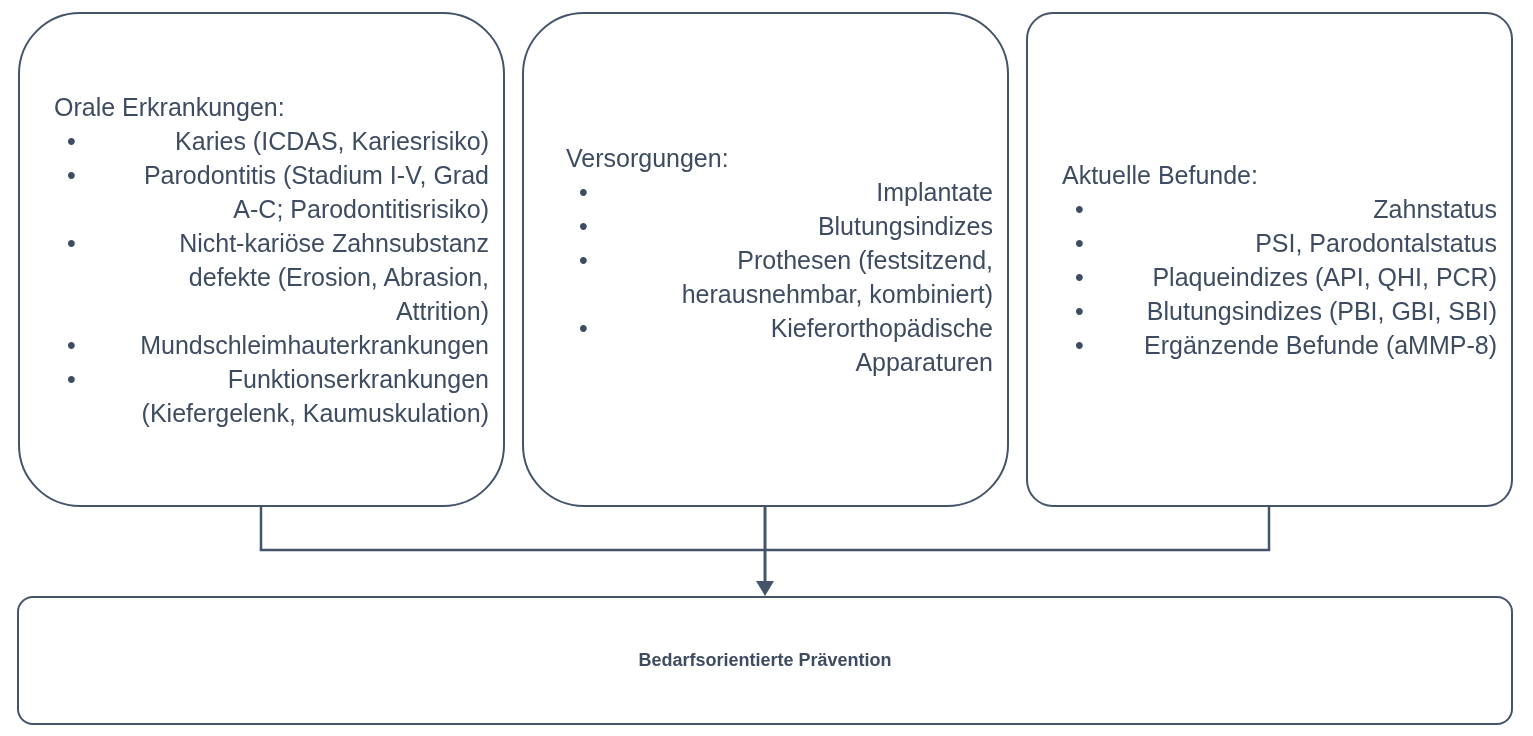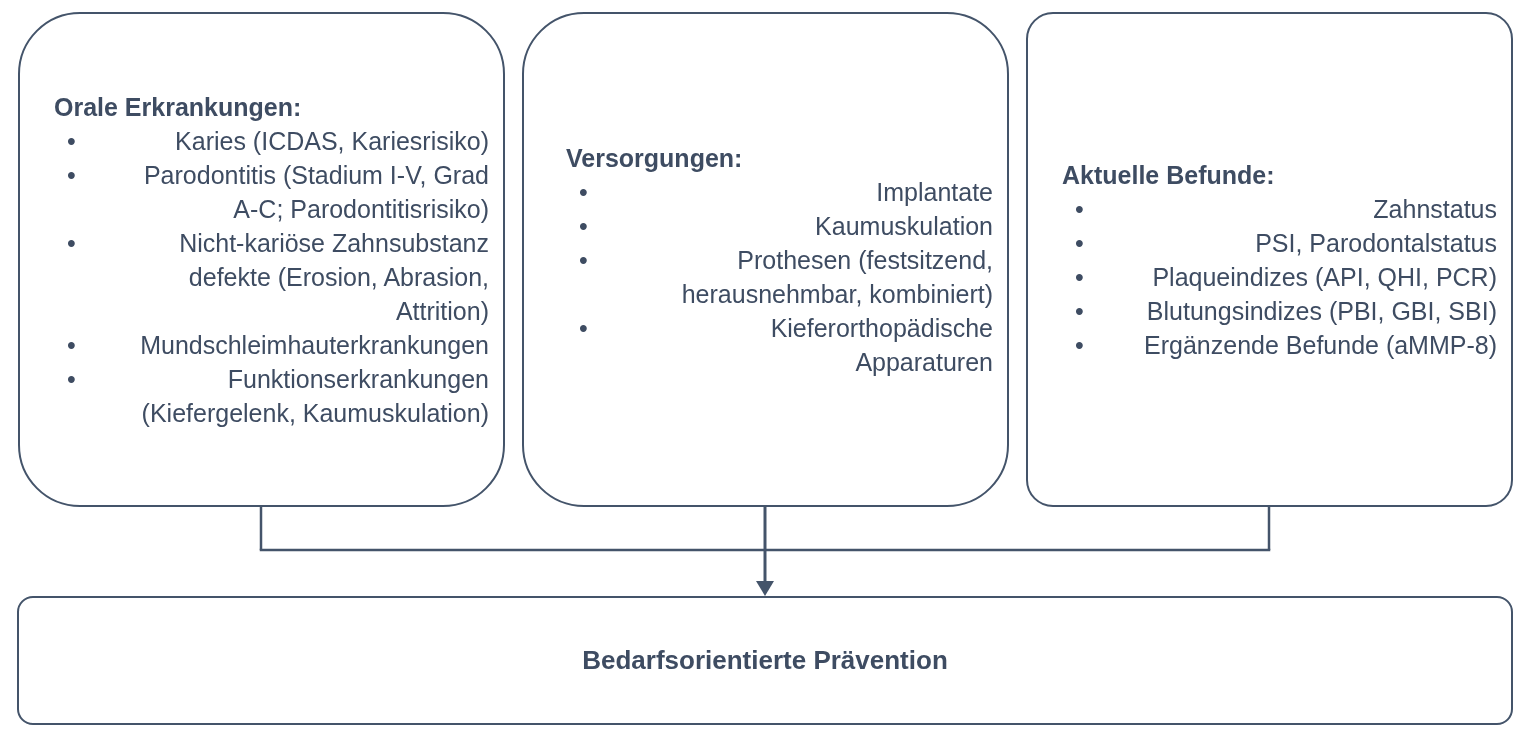--- a/index.html
+++ b/index.html
@@ -35,21 +35,21 @@
   .topbox.b2 { left: 522px; padding-left: 8px; }
   .topbox.b3 { left: 1026px; border-radius: 27px; }
   .box-content {
     width: 100%;
     padding-left: 34px;
     padding-right: 14px;
     font-size: 25px;
     line-height: 34px;
   }
   .box-title {
-    font-weight: 700;
+    font-weight: 400;
     font-size: 25px;
     line-height: 34px;
     color: var(--text);
   }
   .bullet-list {
     list-style: none;
     text-align: right;
   }
   .bullet-item {
     position: relative;
@@ -81,21 +81,21 @@
     height: 129px;
     border: 2.5px solid var(--accent);
     border-radius: 16px;
     background: var(--background);
     display: flex;
     align-items: center;
     justify-content: center;
   }
   .result-label {
     font-weight: 700;
-    font-size: 26px;
+    font-size: 18px;
     color: var(--text);
     text-align: right;
   }
 </style>
 </head>
 <body>
 
 <div class="canvas">
 
   <section class="topbox b1">
@@ -113,21 +113,21 @@
 (Kiefergelenk, Kaumuskulation)</li>
         </ul>
     </div>
   </section>
 
   <section class="topbox b2">
     <div class="box-content">
       <h3 class="box-title">Versorgungen:</h3>
       <ul class="bullet-list">
           <li class="bullet-item">Implantate</li>
-          <li class="bullet-item">Kaumuskulation</li>
+          <li class="bullet-item">Blutungsindizes</li>
           <li class="bullet-item">Prothesen (festsitzend,
 herausnehmbar, kombiniert)</li>
           <li class="bullet-item">Kieferorthopädische
 Apparaturen</li>
         </ul>
     </div>
   </section>
 
   <section class="topbox b3">
     <div class="box-content">

